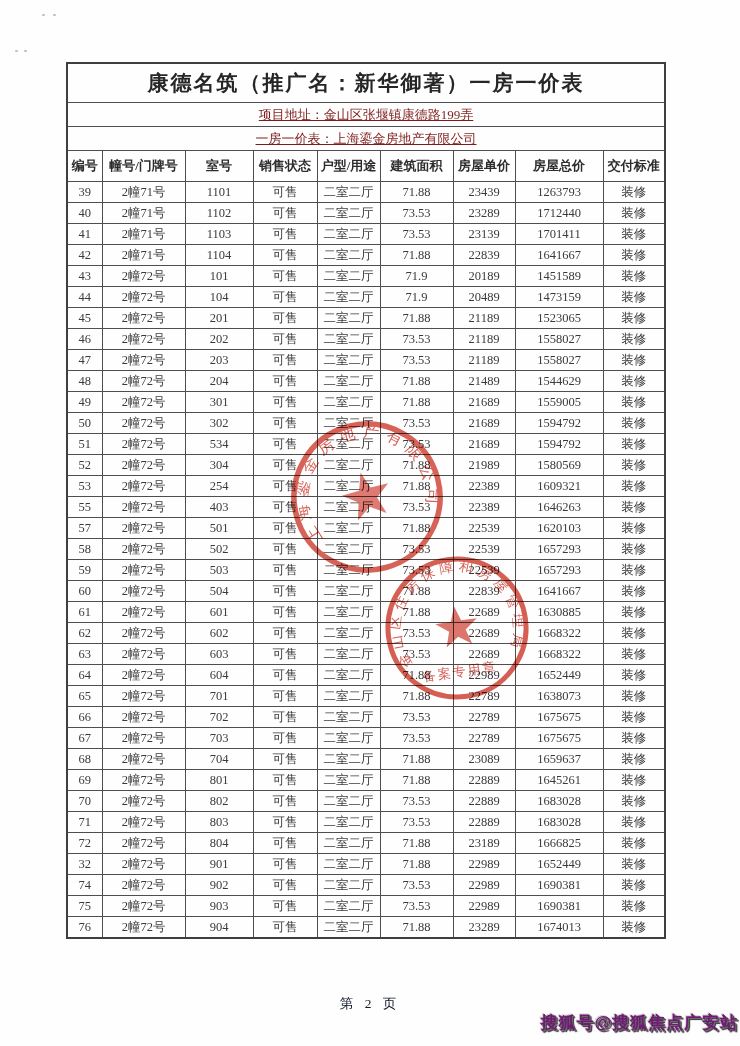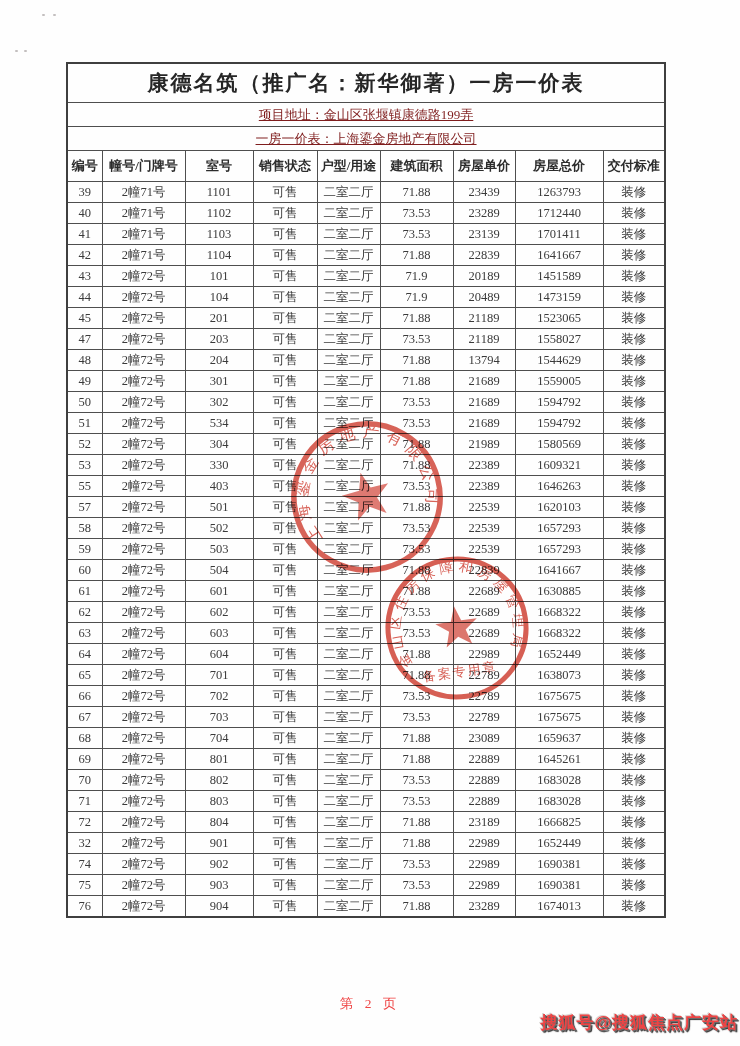--- a/index.html
+++ b/index.html
@@ -17,27 +17,27 @@
     border:1px solid #4e4e4e; text-align:center; vertical-align:middle;
     padding:0; overflow:hidden; white-space:nowrap;
   }
   td.title-cell   { height:38px; font-size:21px; font-weight:bold; letter-spacing:2px; color:#262626; }
   td.info-cell    { height:23px; font-size:13px; color:#7f1d1d;text-decoration:underline; }
   tr.header-row th{ height:30px; font-size:13px; font-weight:bold; color:#2c2c2c;margin-top:7px; }
   tbody.data td   { height:20px; font-size:12.5px; color:#3a3a3a; }
   
   .page-footer {
     position:absolute; left:0; top:995px; width:740px; text-align:center;
-    font-size:13.5px; letter-spacing:4px; color:#ef4444;
+    font-size:13.5px; letter-spacing:4px; color:#0f172a;
   }
   .watermark {
     position:absolute; right:2px; top:1011px;
     font-family:"Liberation Sans","DejaVu Sans",sans-serif;
     font-size:17px; font-weight:bold; letter-spacing:1px;
-    color:#ef4444;
+    color:#701a75;
     text-shadow:1px 1px 0 #6b6b6b, 2px 2px 1px #2e2e2e, -1px -1px 0 #d8d5d2;
   }
   
   .stamp { position:absolute; color:#cf3b2e; mix-blend-mode:multiply; pointer-events:none; }
   .stamp svg { display:block; }
   .stamp .ring { fill:none; stroke:currentColor; }
   .stamp .arc-text { fill:currentColor; }
   .stamp .star { fill:currentColor; opacity:.85; }
   .stamp .inner-text { fill:currentColor; }
   #stamp-company   { left:267px; top:397px; opacity:.80; }
@@ -164,38 +164,49 @@
           <td>2幢72号</td>
           <td>201</td>
           <td>可售</td>
           <td>二室二厅</td>
           <td>71.88</td>
           <td>21189</td>
           <td>1523065</td>
           <td>装修</td>
         </tr>
         <tr>
-          <td>47</td>
-          <td>2幢72号</td>
-          <td>203</td>
+          <td>46</td>
+          <td>2幢72号</td>
+          <td>202</td>
           <td>可售</td>
           <td>二室二厅</td>
           <td>73.53</td>
           <td>21189</td>
           <td>1558027</td>
           <td>装修</td>
         </tr>
         <tr>
+          <td>47</td>
+          <td>2幢72号</td>
+          <td>203</td>
+          <td>可售</td>
+          <td>二室二厅</td>
+          <td>73.53</td>
+          <td>21189</td>
+          <td>1558027</td>
+          <td>装修</td>
+        </tr>
+        <tr>
           <td>48</td>
           <td>2幢72号</td>
           <td>204</td>
           <td>可售</td>
           <td>二室二厅</td>
           <td>71.88</td>
-          <td>13794</td>
+          <td>21489</td>
           <td>1544629</td>
           <td>装修</td>
         </tr>
         <tr>
           <td>49</td>
           <td>2幢72号</td>
           <td>301</td>
           <td>可售</td>
           <td>二室二厅</td>
           <td>71.88</td>
@@ -232,21 +243,21 @@
           <td>可售</td>
           <td>二室二厅</td>
           <td>71.88</td>
           <td>21989</td>
           <td>1580569</td>
           <td>装修</td>
         </tr>
         <tr>
           <td>53</td>
           <td>2幢72号</td>
-          <td>330</td>
+          <td>254</td>
           <td>可售</td>
           <td>二室二厅</td>
           <td>71.88</td>
           <td>22389</td>
           <td>1609321</td>
           <td>装修</td>
         </tr>
         <tr>
           <td>55</td>
           <td>2幢72号</td>

